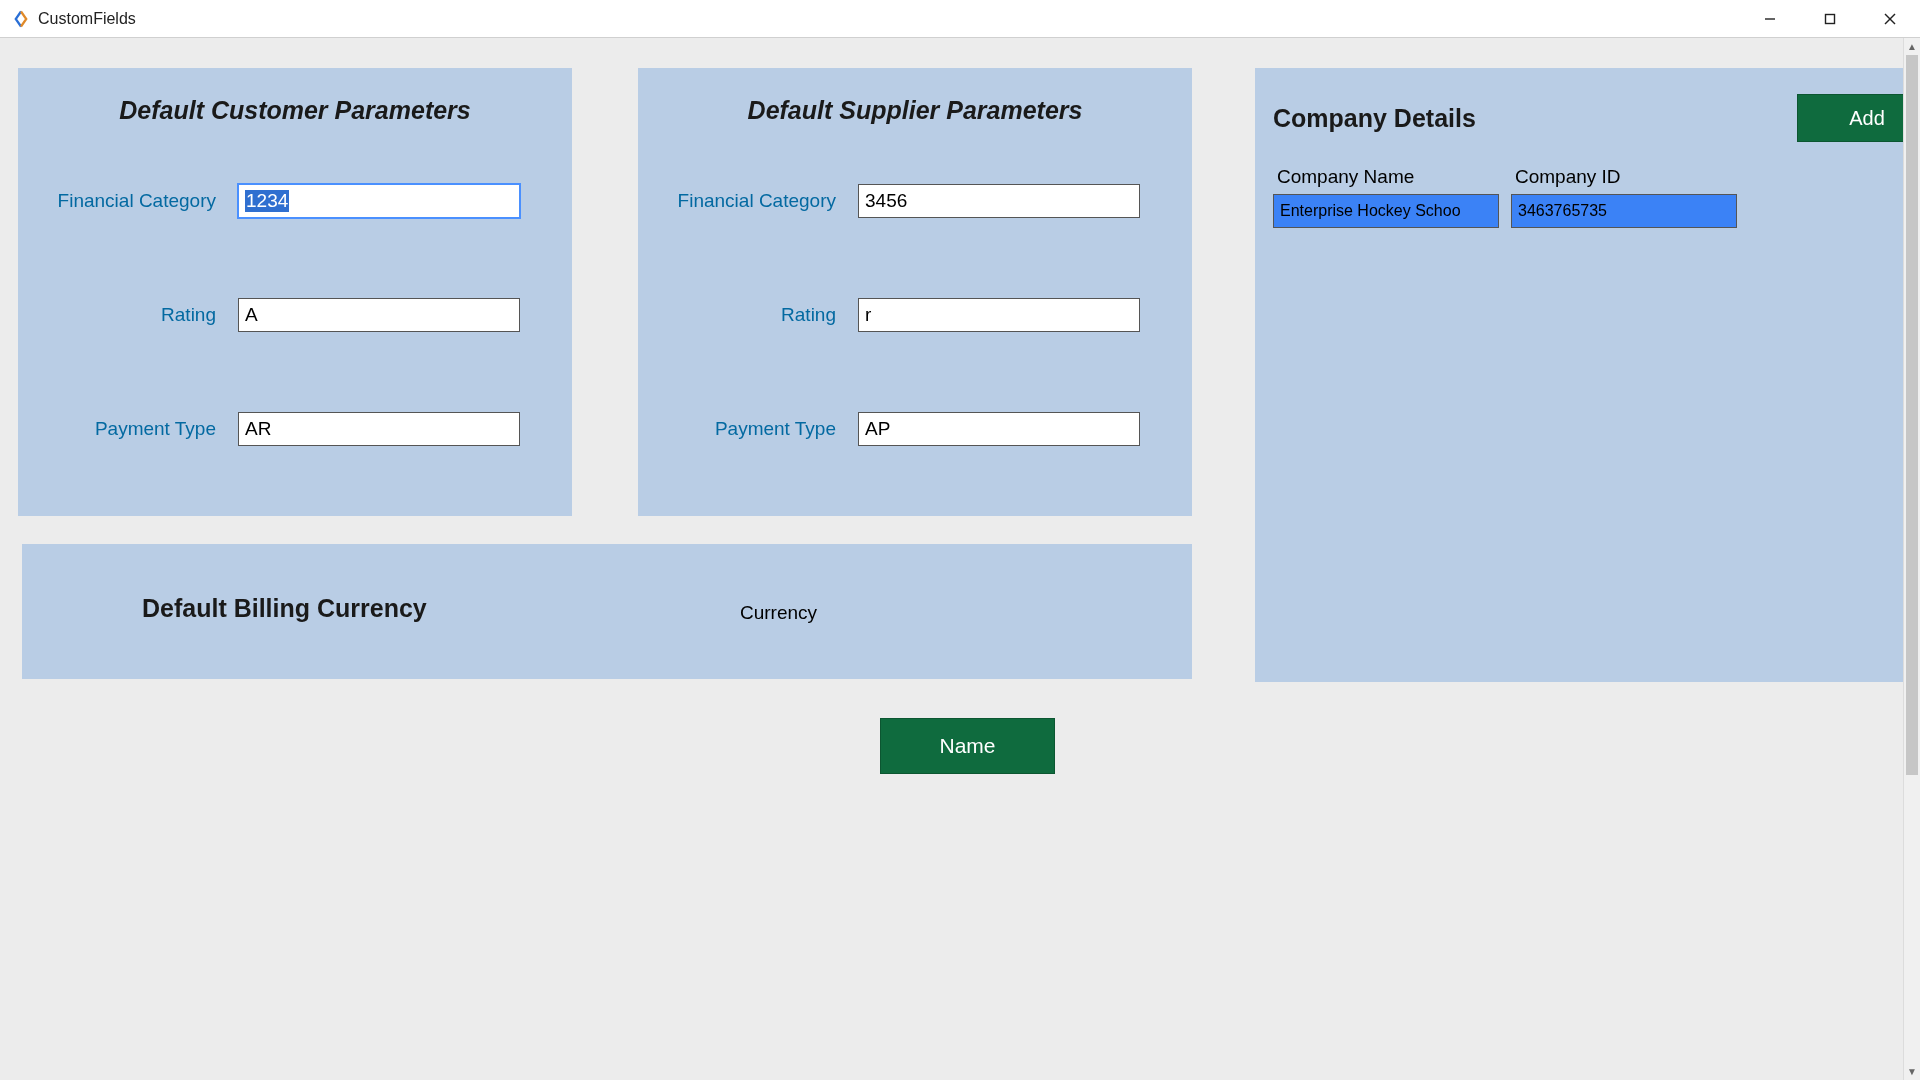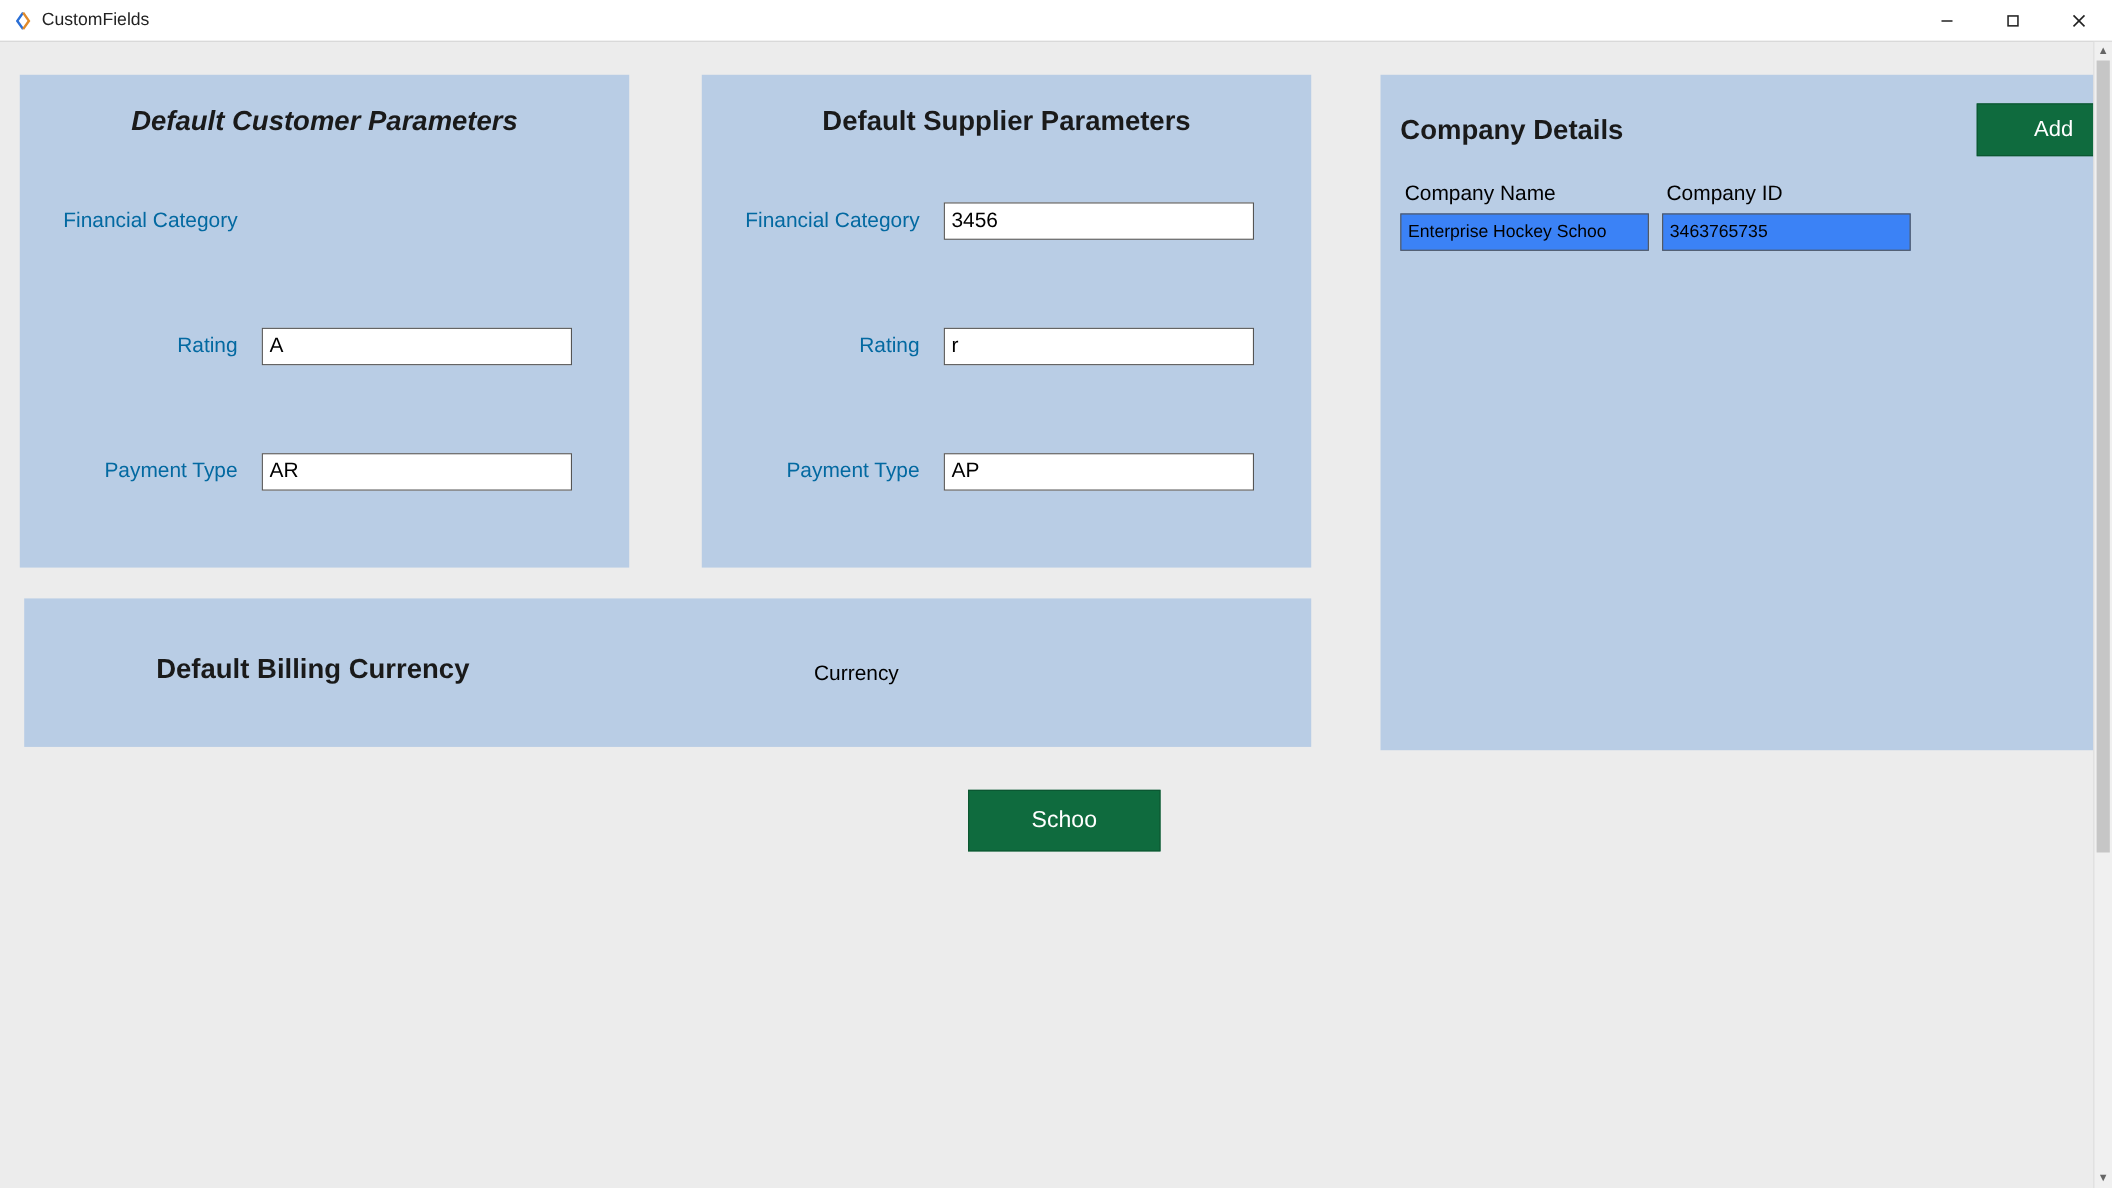--- a/index.html
+++ b/index.html
@@ -51,21 +51,21 @@
       color: #1a1a1a;
       text-align: center;
     }
 
     
     #p-customer { left: 18px; top: 30px; width: 554px; height: 448px; }
     #p-customer .panel-title { margin-top: 28px; font-style: italic; }
 
     
     #p-supplier { left: 638px; top: 30px; width: 554px; height: 448px; }
-    #p-supplier .panel-title { margin-top: 28px; }
+    #p-supplier .panel-title { margin-top: 28px; font-style: italic; }
 
     
     #p-billing { left: 22px; top: 506px; width: 1170px; height: 135px; }
     #p-billing .panel-title {
       position: absolute; left: 120px; top: 50px; font-size: 25px;
     }
     #p-billing .currency-label {
       position: absolute; left: 718px; top: 58px; font-size: 19px;
     }
     #p-billing .currency-input {
@@ -184,20 +184,23 @@
   </div>
 </div>
 
 <div class="content">
 
   <div id="p-customer" class="panel">
     <div class="panel-title">Default Customer Parameters</div>
     <div class="rows">
       <div class="row">
         <div class="lbl">Financial Category</div>
+        <div class="txt focused" style="display:flex;align-items:center;">
+          <span class="sel-text">1234</span>
+        </div>
       </div>
       <div class="row" style="margin-top:54px;">
         <div class="lbl">Rating</div>
         <input class="txt" value="A" style="">
       </div>
       <div class="row" style="margin-top:54px;">
         <div class="lbl">Payment Type</div>
         <input class="txt" value="AR" style="">
       </div>
     </div>
@@ -236,21 +239,21 @@
         <div class="col-label">Company Name</div>
         <input class="txt" value="Enterprise Hockey Schoo" style="">
       </div>
       <div class="col" id="col-id">
         <div class="col-label">Company ID</div>
         <input class="txt" value="3463765735" style="">
       </div>
     </div>
   </div>
 
-  <button id="btn-save" class="btn-green">Schoo</button>
+  <button id="btn-save" class="btn-green">Name</button>
 
 </div>
 
 <div class="vscroll">
   <div class="arrow">▲</div>
   <div class="thumb" style="top:17px; left:2px; right:2px; height:720px;"></div>
   <div class="arrow" style="position:absolute; bottom:0; left:0; right:0;">▼</div>
 </div>
 
 </body></html>

